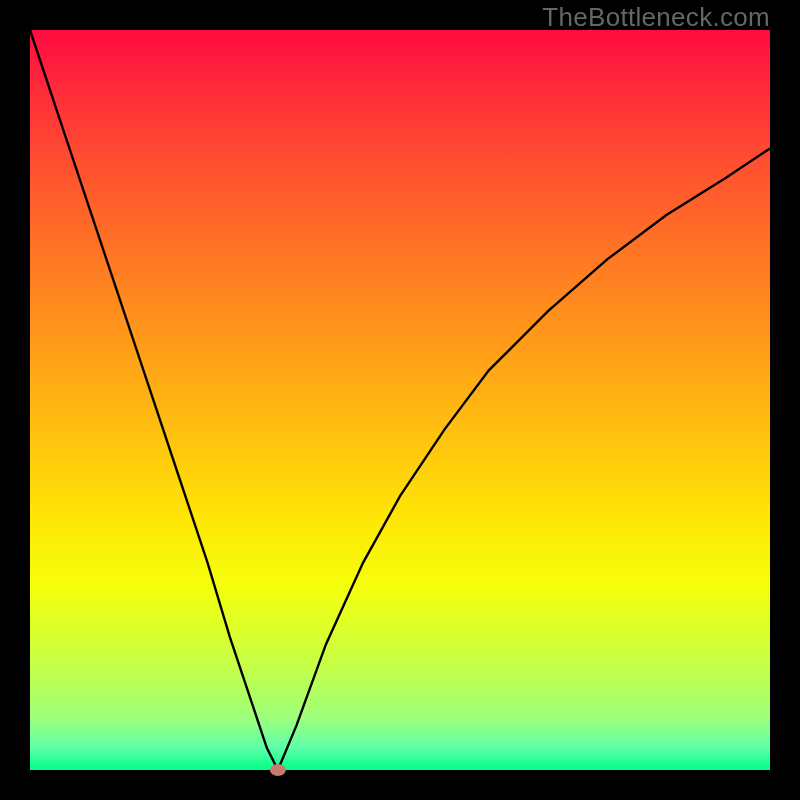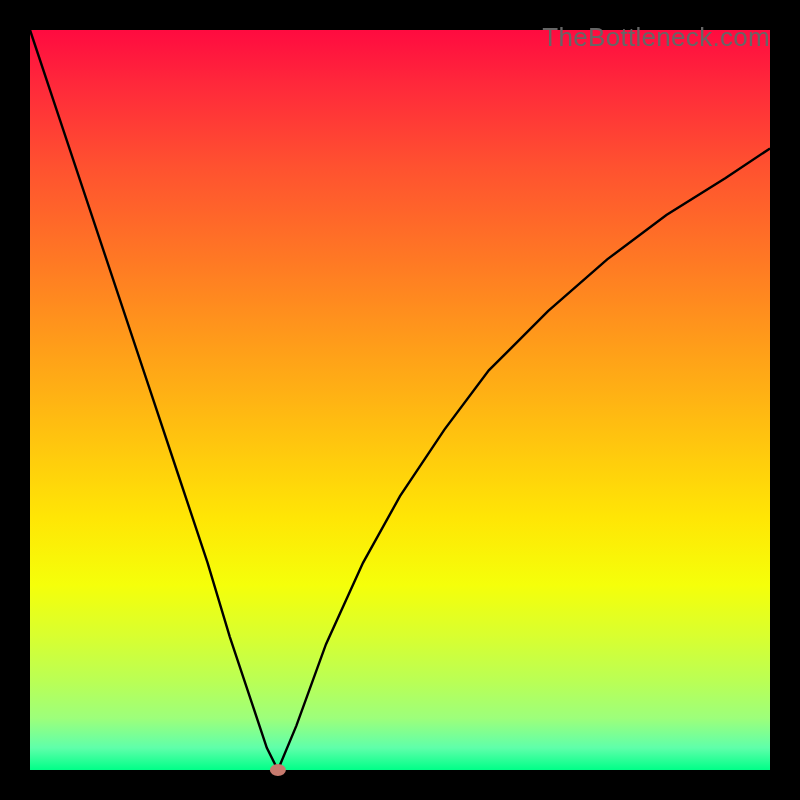--- a/index.html
+++ b/index.html
@@ -27,21 +27,21 @@
       #f5ff0a 75%,
       #d8ff30 82%,
       #baff55 88%,
       #9dff7b 93%,
       #5fffaa 97%,
       #00ff88 100%
     );
   }
   .watermark {
     position: absolute;
-    top: 22px;
+    top: 2px;
     right: 30px;
     color: #666;
     font-size: 26px;
     font-weight: 500;
     letter-spacing: 0.3px;
   }
   svg.curve {
     position: absolute;
     left: 30px;
     top: 30px;

